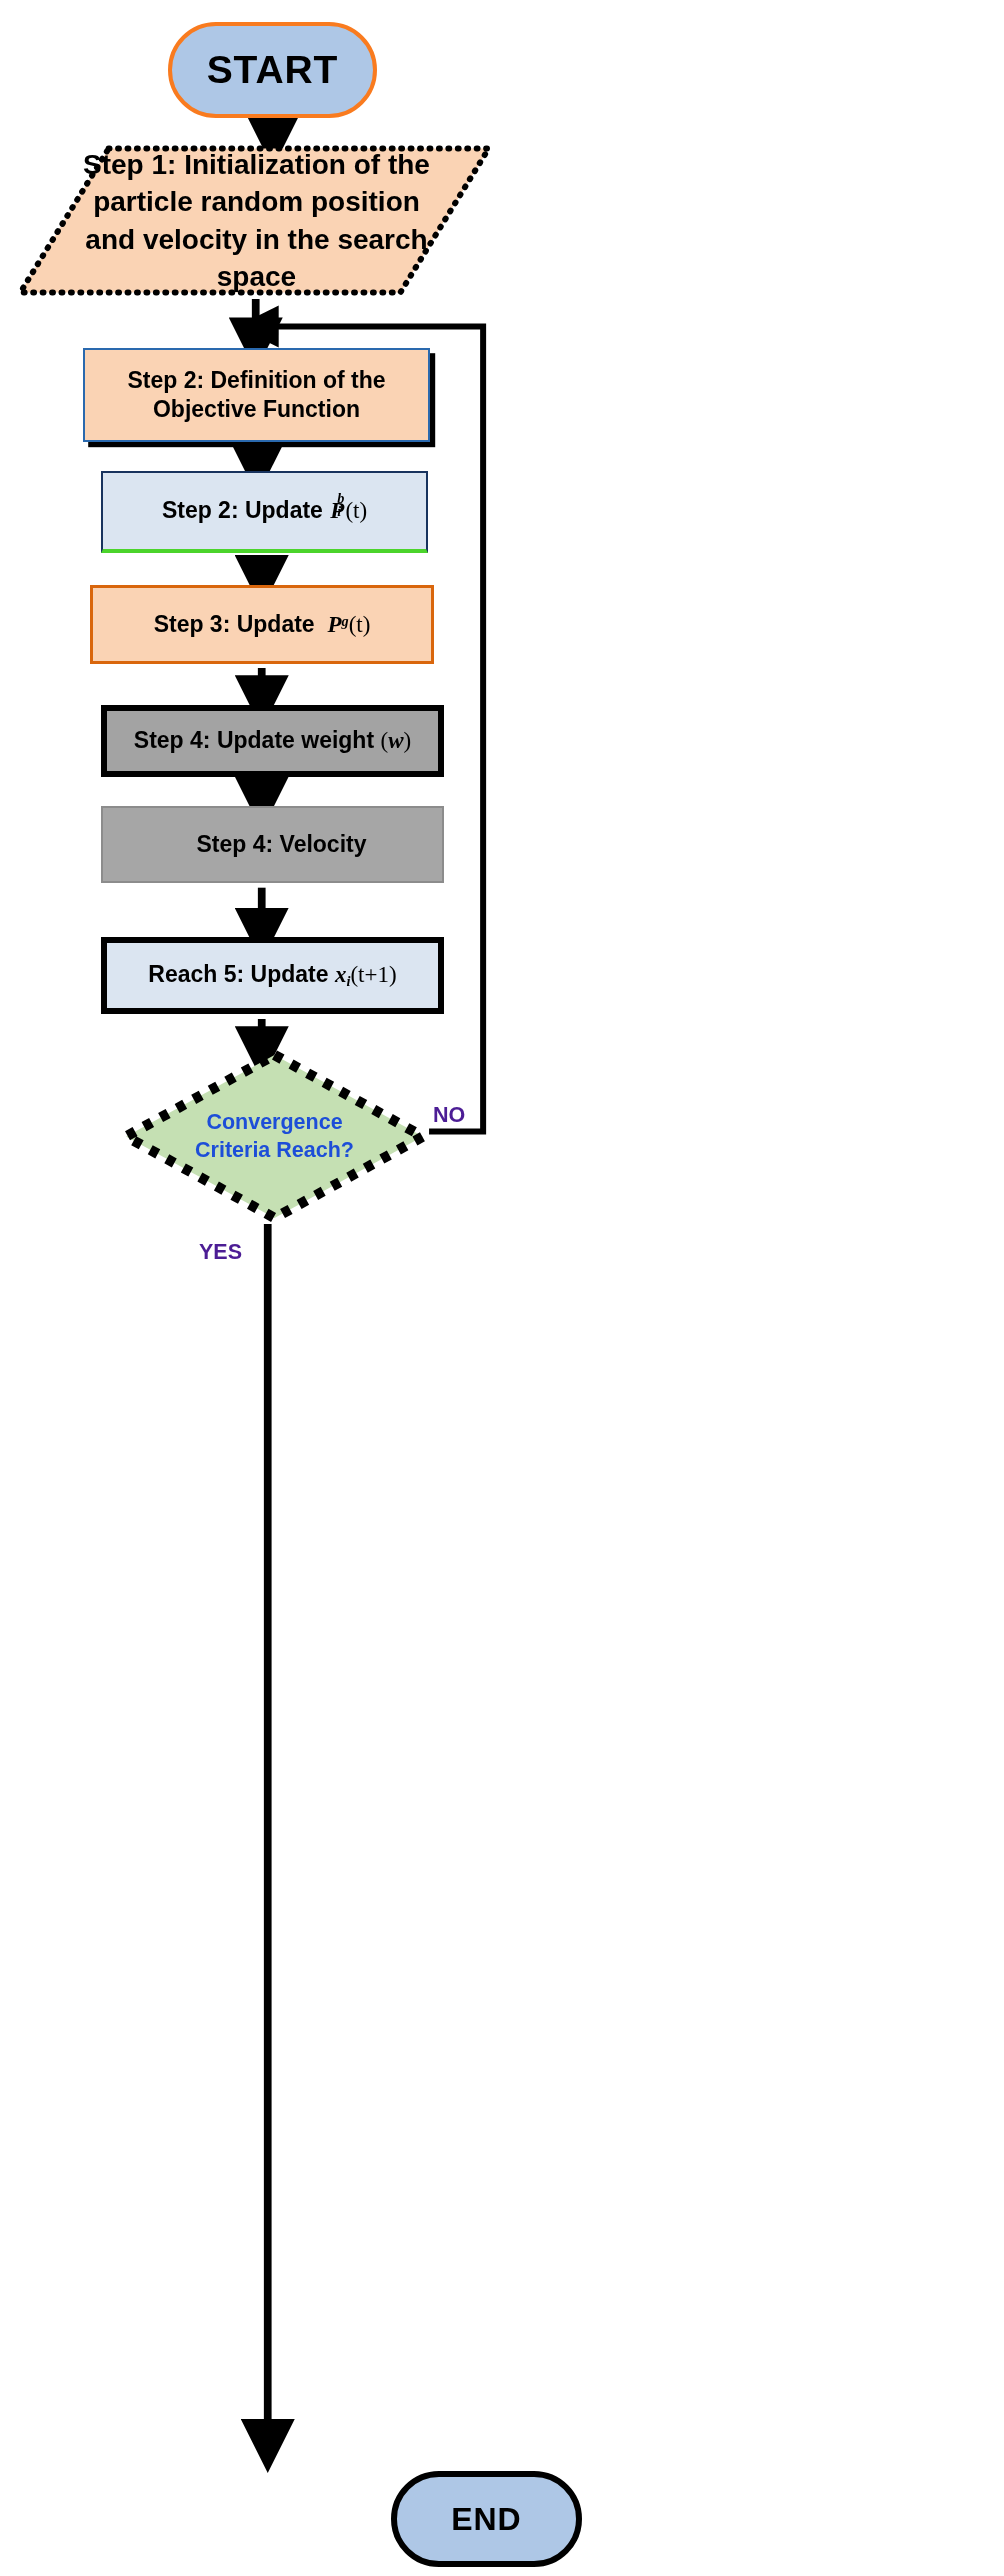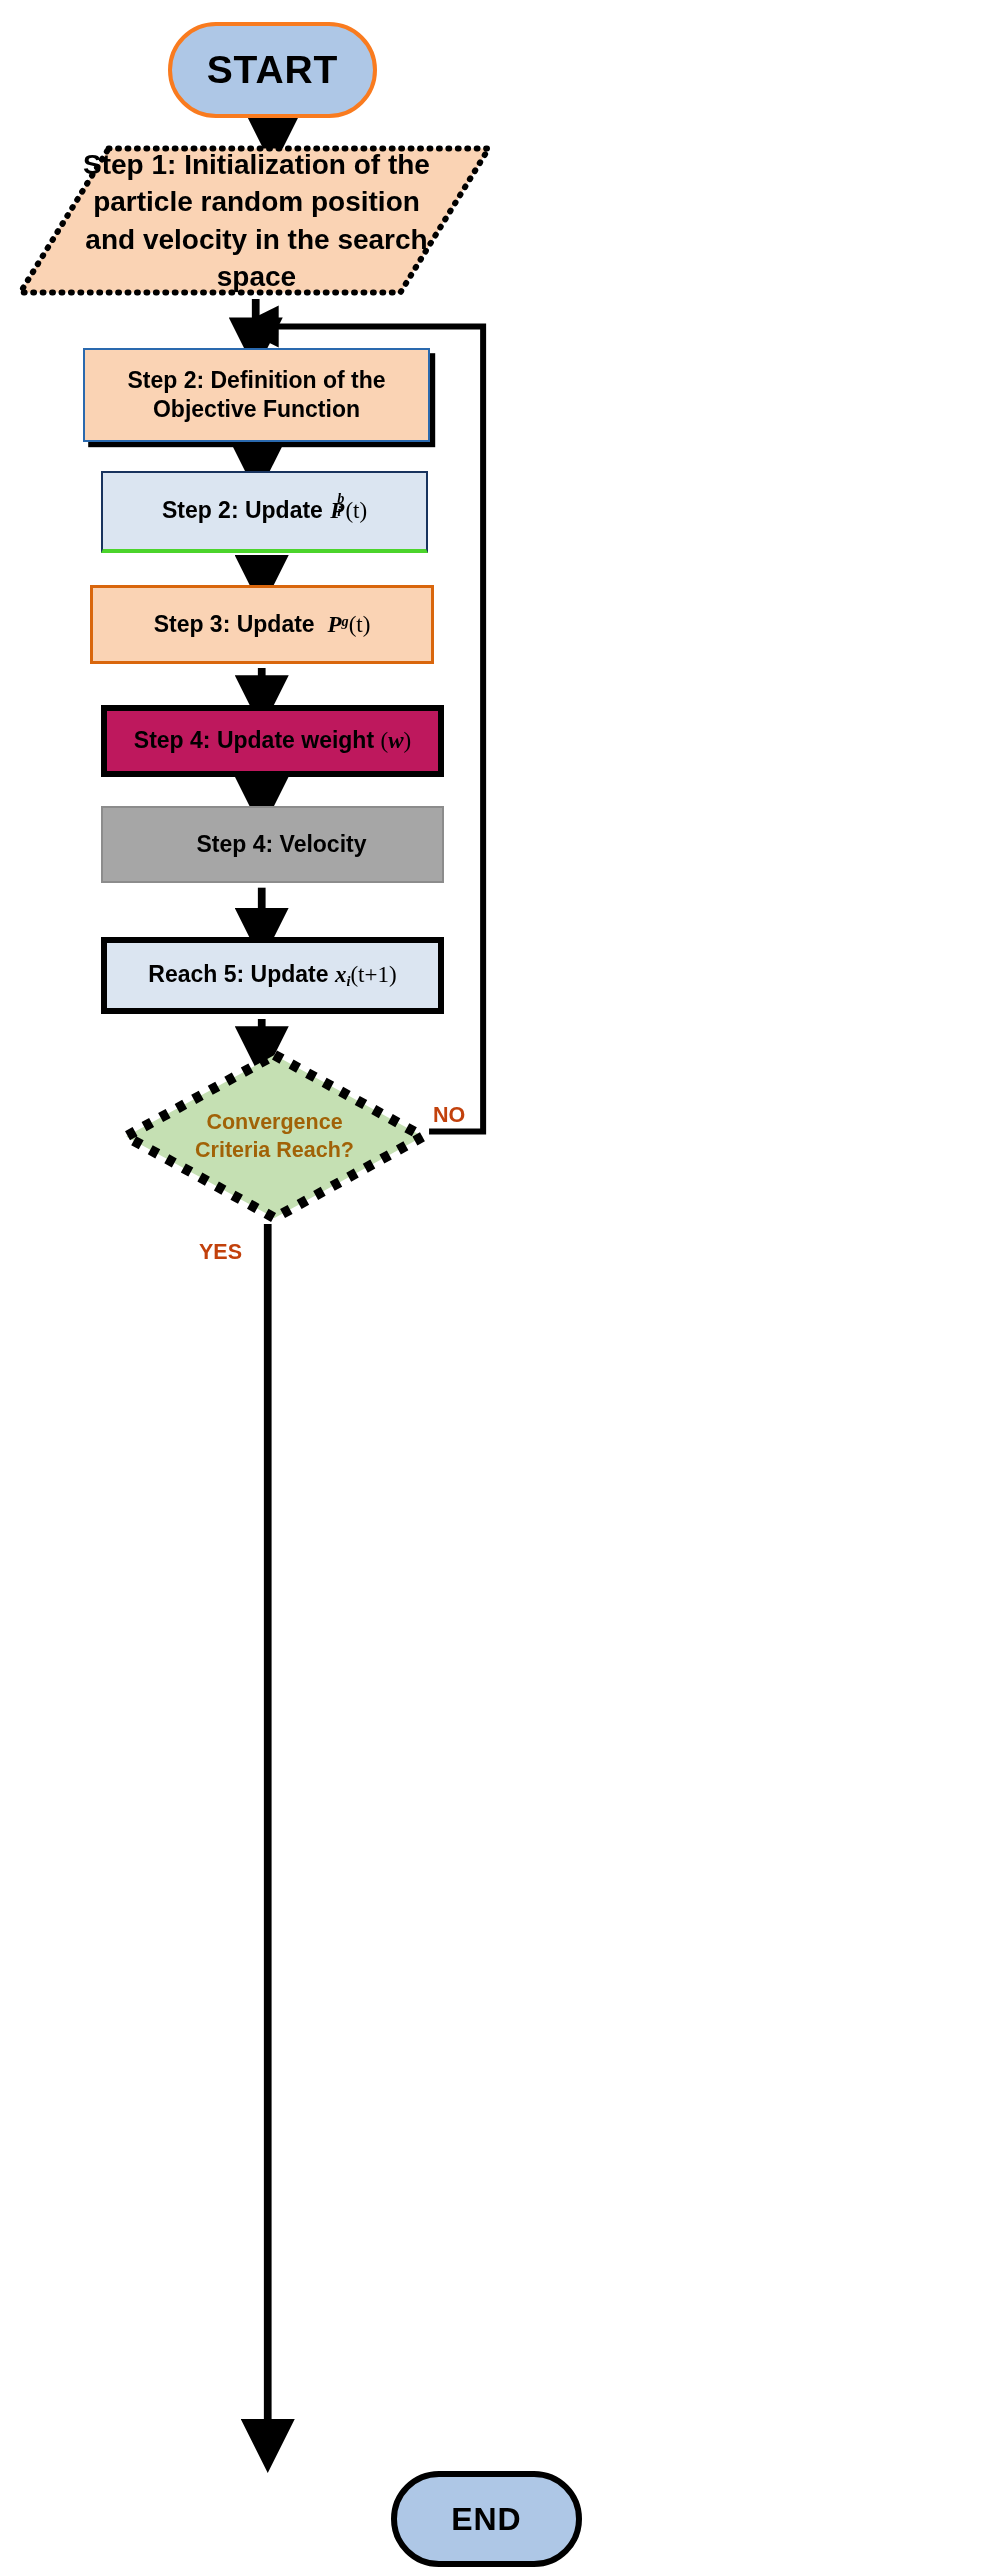--- a/index.html
+++ b/index.html
@@ -82,21 +82,21 @@
     font-size:23px;
   }
   .box-step3-gbest{
     left:90px; top:585px; width:344px; height:79px;
     background:#fad3b4;
     border:3.4px solid #d9660c;
     font-size:23px;
   }
   .box-step4-weight{
     left:101px; top:705px; width:343px; height:72px;
-    background:#be185d;
+    background:#a3a3a3;
     border:6.9px solid #000000;
     font-size:23px;
   }
   .box-step4-velocity{
     left:101px; top:806px; width:343px; height:77px;
     background:#a6a6a6;
     border:2.6px solid #8c8c8c;
     font-size:23px;
     padding-left:18px;
   }
@@ -112,31 +112,31 @@
     position:absolute;
     left:120px; top:1049px; width:309px; height:175px;
     z-index:5;
   }
   .diamond-wrap svg{display:block;}
   .diamond-text{
     position:absolute;
     left:55px; top:45px; width:199px; height:86px;
     display:flex;align-items:center;justify-content:center;
     text-align:center;
-    font-size:21.5px;font-weight:bold;color:#a16207;
+    font-size:21.5px;font-weight:bold;color:#1d4ed8;
     line-height:1.3;
     pointer-events:none;
   }
 
   
   .edge-label{
     position:absolute;
     font-size:21.5px;
     font-weight:bold;
-    color:#c2410c;
+    color:#4c1d95;
     z-index:7;
   }
   .label-no{ left:433px; top:1103px; }
   .label-yes{ left:199px; top:1240px; }
 
   
   #edges{
     position:absolute;
     left:0; top:0;
     width:1004px; height:2576px;

